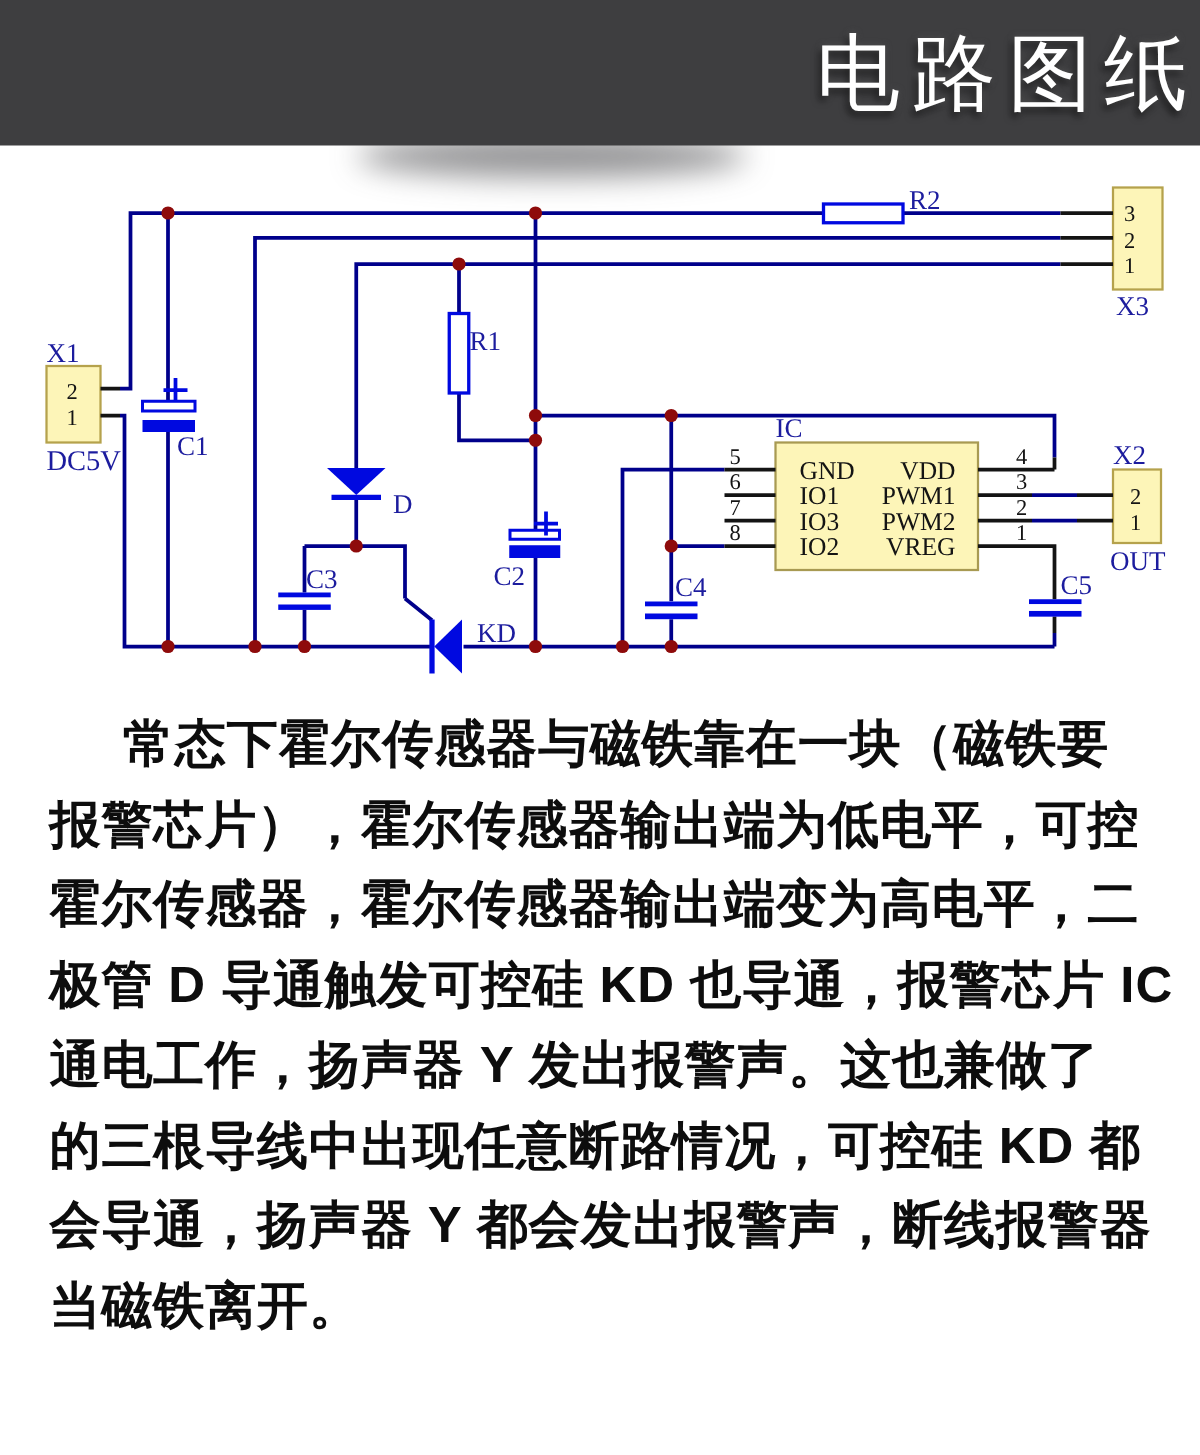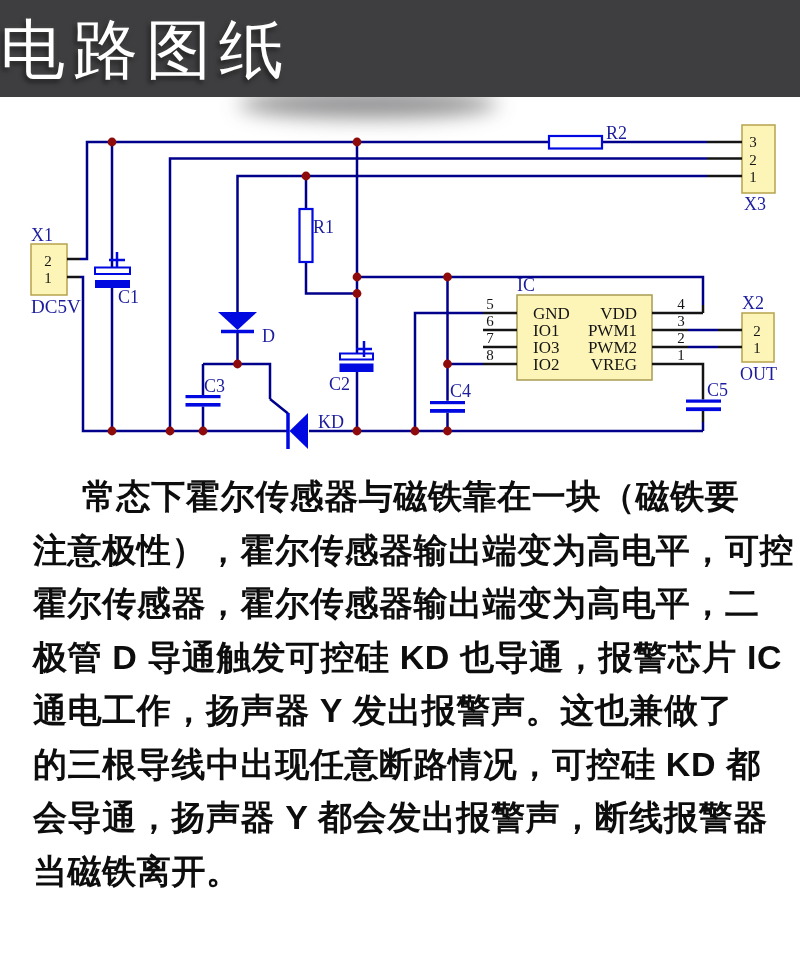--- a/index.html
+++ b/index.html
@@ -5,21 +5,21 @@
   html,body{margin:0;padding:0;}
   body{
     width:800px;height:970px;position:relative;background:#ffffff;
     font-family:"Liberation Sans",sans-serif;overflow:hidden;
   }
   .banner{
     position:absolute;top:0;left:0;width:800px;height:97px;
     background:#3e3e40;z-index:2;
   }
   .banner-title{
-    width:100%;text-align:left;line-height:100px;font-size:65px;
+    width:100%;text-align:right;line-height:100px;font-size:56px;
     color:#ffffff;letter-spacing:8px;font-weight:400;
     font-family:"Liberation Serif",serif;
     text-shadow:-2px 3px 5px rgba(0,0,0,0.55), 0 0 4px rgba(90,90,90,0.8);
   }
   .banner-shadow{
     position:absolute;top:90px;left:238px;width:260px;height:28px;
     background:rgba(55,55,58,0.55);filter:blur(10px);border-radius:50%;
     z-index:1;
   }
   svg.schematic{position:absolute;top:0;left:0;z-index:1;}
@@ -191,20 +191,20 @@
     <text x="533" y="370" class="ic-name">IO2</text>
     <text x="637" y="319" class="ic-name" text-anchor="end">VDD</text>
     <text x="637" y="336" class="ic-name" text-anchor="end">PWM1</text>
     <text x="637" y="353" class="ic-name" text-anchor="end">PWM2</text>
     <text x="637" y="370" class="ic-name" text-anchor="end">VREG</text>
   </g>
 </svg>
 
 <div class="description">
   <div class="desc-line indent">常态下霍尔传感器与磁铁靠在一块（磁铁要</div>
-  <div class="desc-line">注意极性），霍尔传感器输出端变为高电平，可控</div>
+  <div class="desc-line">报警芯片），霍尔传感器输出端为低电平，可控</div>
   <div class="desc-line">霍尔传感器，霍尔传感器输出端变为高电平，二</div>
   <div class="desc-line">极管 D 导通触发可控硅 KD 也导通，报警芯片 IC</div>
   <div class="desc-line">通电工作，扬声器 Y 发出报警声。这也兼做了</div>
   <div class="desc-line">的三根导线中出现任意断路情况，可控硅 KD 都</div>
   <div class="desc-line">会导通，扬声器 Y 都会发出报警声，断线报警器</div>
   <div class="desc-line">当磁铁离开。</div>
 </div>
 
 </body></html>

